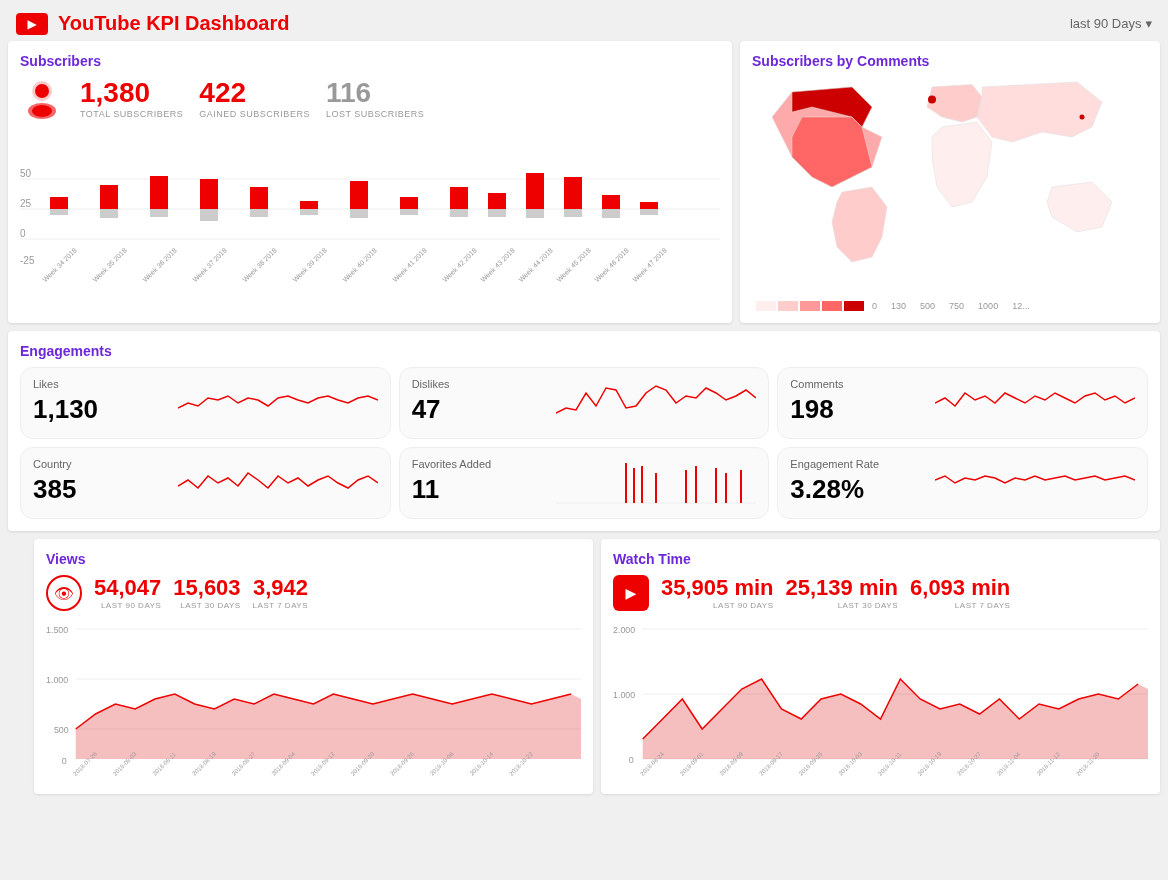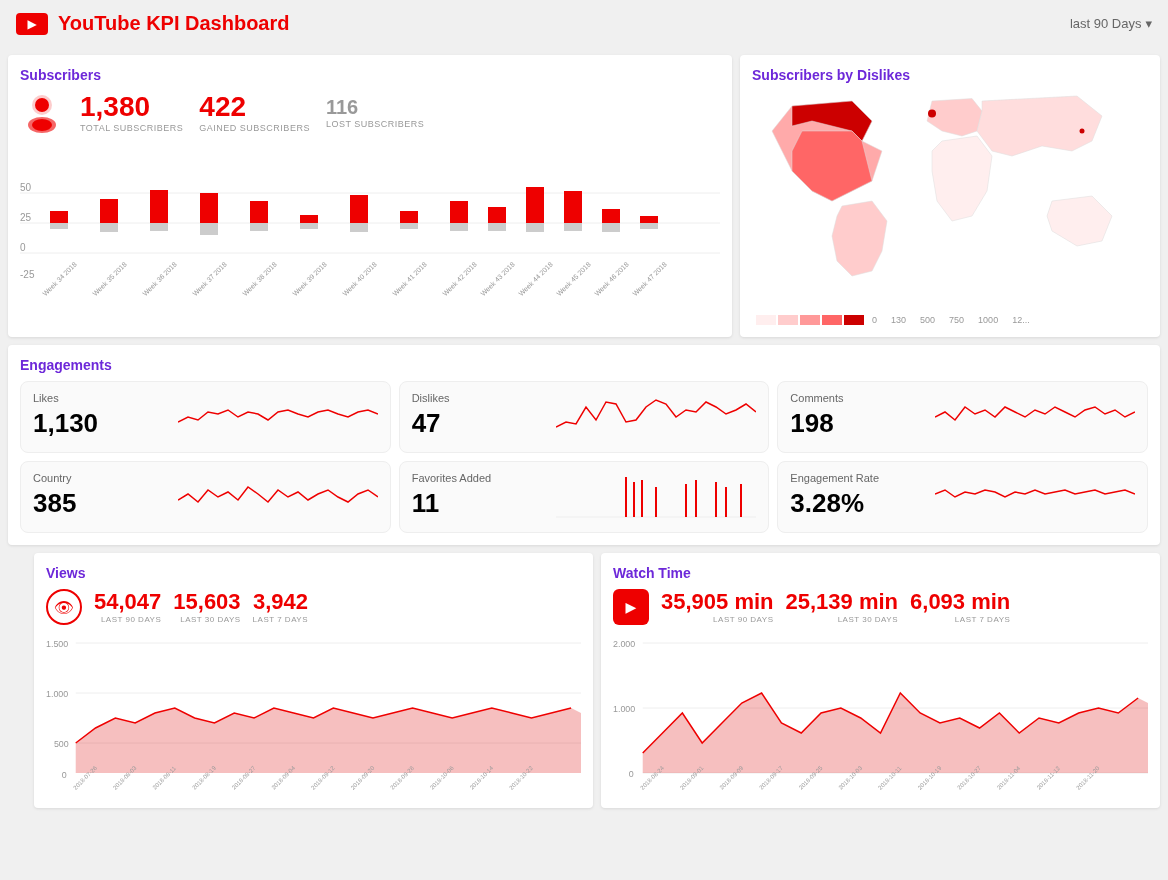--- a/index.html
+++ b/index.html
@@ -1,50 +1,50 @@
 <!DOCTYPE html>
 <html><head>
   <meta charset="utf-8">
   <style>
     * { box-sizing: border-box; margin: 0; padding: 0; }
     body { font-family: 'Segoe UI', Arial, sans-serif; background: #f0f0f0; font-size: 12px; color: #333; }
 
     .dashboard { width: 1168px; min-height: 880px; background: #f0f0f0; padding: 8px; }
 
-    .header { display: flex; align-items: center; justify-content: space-between; padding: 4px 8px 20px; gap: 28px; }
+    .header { display: flex; align-items: center; justify-content: space-between; padding: 4px 8px 6px; gap: 28px; }
     .header-left { display: flex; align-items: center; gap: 10px; }
     .yt-logo { width: 32px; height: 22px; background: #e00; border-radius: 4px; display: flex; align-items: center; justify-content: center; }
     .yt-logo::after { content: '▶'; color: white; font-size: 12px; }
     .header-title { font-size: 20px; font-weight: 600; color: #e00; }
     .header-period { font-size: 13px; color: #666; display: flex; align-items: center; gap: 4px; }
 
     .row1 { display: flex; gap: 8px; margin-bottom: 8px; }
     .row2 { margin-bottom: 8px; }
     .row3 { display: flex; gap: 8px; padding-left: 26px; }
 
     .card { background: white; border-radius: 4px; padding: 12px; box-shadow: 0 1px 3px rgba(0,0,0,0.1); }
 
     
     .subscribers-card { flex: 1; }
     .card-title { font-size: 14px; font-weight: 600; color: #6d28d9; margin-bottom: 8px; }
     .subs-stats { display: flex; align-items: center; gap: 16px; margin-bottom: 8px; }
     .subs-icon { width: 44px; height: 44px; }
     .stat-item { display: flex; flex-direction: column; }
     .stat-value-red { font-size: 28px; font-weight: 700; color: #e00; line-height: 1; }
-    .stat-value-gray { font-size: 20px; font-weight: 700; color: #999; line-height: 1; }
+    .stat-value-gray { font-size: 28px; font-weight: 700; color: #999; line-height: 1; }
     .stat-label { font-size: 9px; color: #999; letter-spacing: 0.5px; margin-top: 2px; }
 
     
     .map-card { width: 420px; }
     .map-container { height: 220px; position: relative; overflow: hidden; }
 
     
     .engagements-card { }
     .eng-grid { display: grid; grid-template-columns: repeat(3, 1fr); gap: 8px; margin-top: 8px; }
-    .eng-item { background: #fafafa; border: 1px solid #eee; border-radius: 8px; padding: 10px 12px; display: flex; justify-content: space-between; align-items: flex-start; }
+    .eng-item { background: #fafafa; border: 1px solid #eee; border-radius: 13px; padding: 10px 12px; display: flex; justify-content: space-between; align-items: flex-start; }
     .eng-left { display: flex; flex-direction: column; }
     .eng-label { font-size: 11px; color: #666; margin-bottom: 4px; }
     .eng-value { font-size: 26px; font-weight: 700; color: #000000; }
     .eng-chart { width: 200px; height: 50px; }
 
     
     .views-card { flex: 1; }
     .watch-card { flex: 1; }
     .multi-stats { display: flex; align-items: center; gap: 12px; margin-bottom: 8px; }
     .views-icon { width: 36px; height: 36px; border-radius: 50%; border: 2px solid #e00; display: flex; align-items: center; justify-content: center; color: #e00; font-size: 16px; }
@@ -164,21 +164,21 @@
           <text x="460" y="155" font-size="7" fill="#999" transform="rotate(-45 460 150)">Week 43 2018</text>
           <text x="498" y="155" font-size="7" fill="#999" transform="rotate(-45 498 150)">Week 44 2018</text>
           <text x="536" y="155" font-size="7" fill="#999" transform="rotate(-45 536 150)">Week 45 2018</text>
           <text x="574" y="155" font-size="7" fill="#999" transform="rotate(-45 574 150)">Week 46 2018</text>
           <text x="612" y="155" font-size="7" fill="#999" transform="rotate(-45 612 150)">Week 47 2018</text>
         </svg>
       </div>
     </div>
 
     <div class="card map-card">
-      <div class="card-title">Subscribers by Dislikes</div>
+      <div class="card-title">Subscribers by Comments</div>
       <div class="map-container">
         
         <svg width="400" height="200" viewBox="0 0 800 400">
 
           <rect width="800" height="400" fill="white"></rect>
 
           <path d="M80,30 L200,20 L240,60 L220,100 L260,120 L240,180 L200,200 L160,220 L120,200 L80,160 L60,120 L40,80 Z" fill="#ffaaaa" stroke="#ddd" stroke-width="1"></path>
 
           <path d="M80,30 L200,20 L240,60 L220,100 L200,80 L160,70 L120,60 L80,70 Z" fill="#cc0000" stroke="#ddd" stroke-width="1"></path>
 

